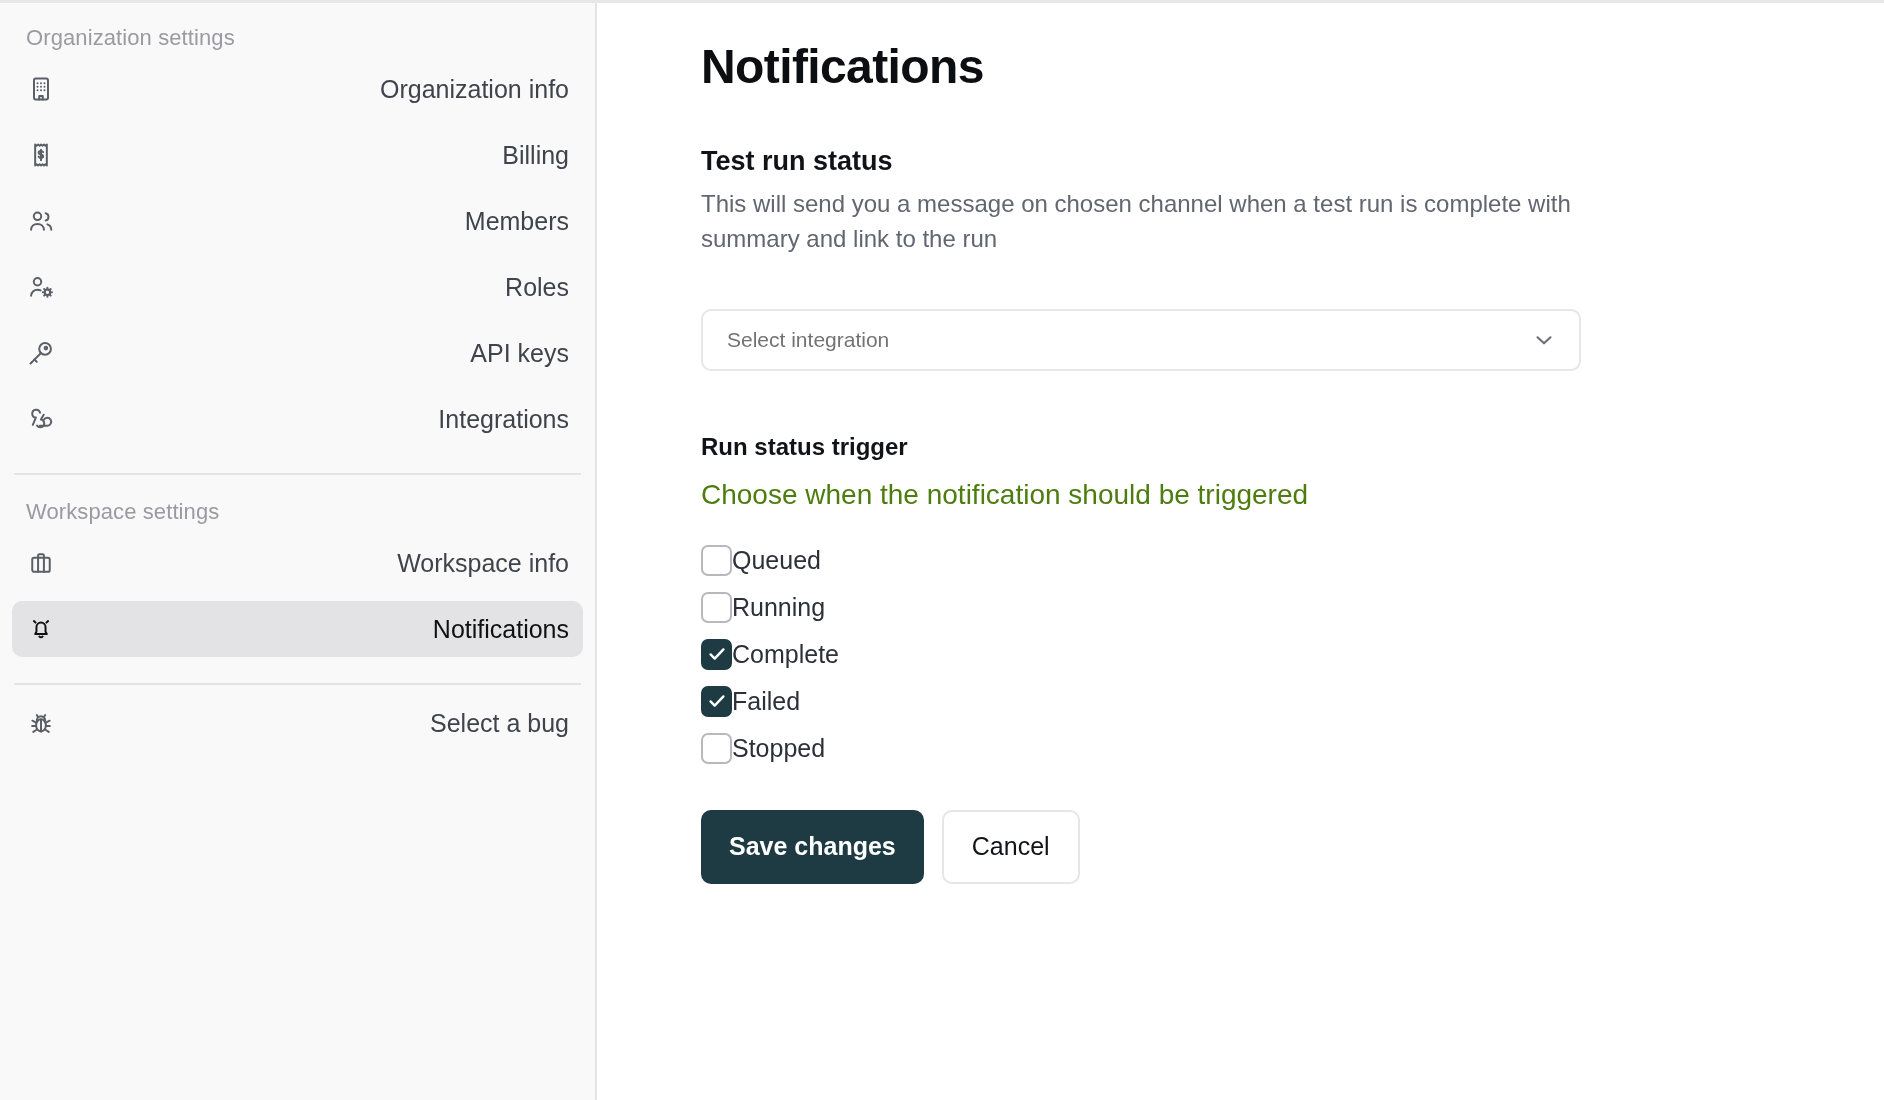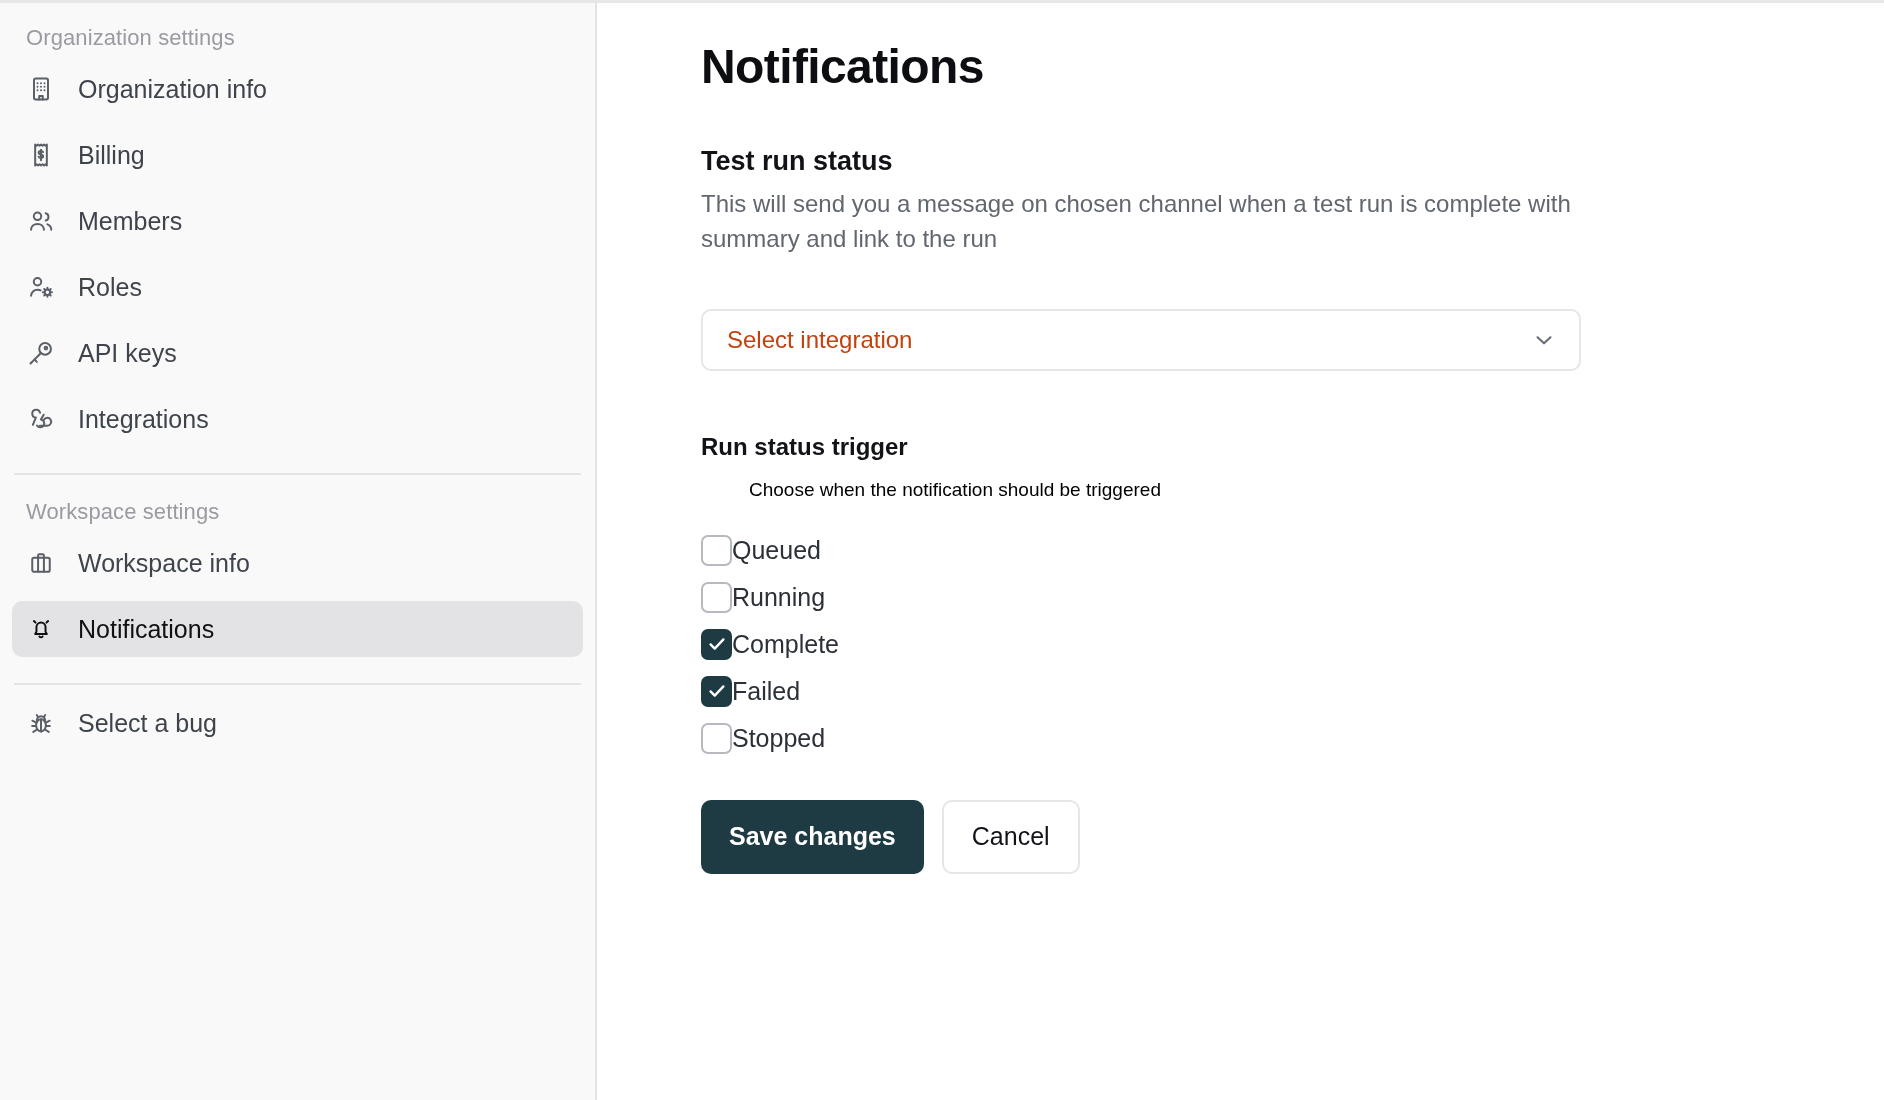--- a/index.html
+++ b/index.html
@@ -45,20 +45,21 @@
     display: flex;
     align-items: center;
     gap: 22px;
     height: 56px;
     padding: 0 14px;
     border-radius: 10px;
     cursor: pointer;
     color: #4b4f58;
     font-size: 25px;
     margin-top: 10px;
+    justify-content: space-between;
   }
   .nav-item .label { color: #3f444c; font-size: 25px; }
   .nav-item.active {
     background: #e3e3e5;
   }
   .nav-item.active .label { color: #101114; font-weight: 400; }
   .nav-item.active .ico svg { stroke: #101114; }
 
   .ico {
     width: 30px;
@@ -129,26 +130,26 @@
     height: 62px;
     border: 2px solid #e6e6e8;
     border-radius: 10px;
     background: #fff;
     display: flex;
     align-items: center;
     justify-content: space-between;
     padding: 0 22px 0 24px;
     cursor: pointer;
   }
-  .select .val { font-size: 24px; color: #c2410c; }
+  .select .val { font-size: 21px; color: #737373; }
   .chev { width: 26px; height: 26px; }
   .chev svg { width: 26px; height: 26px; stroke: #6b6f77; stroke-width: 2; fill: none; stroke-linecap: round; stroke-linejoin: round; }
 
   .trigger-block { margin-top: 62px; }
-  .trigger-sub { font-size: 19px; color: #000000; margin-bottom: 26px; margin-left: 48px; }
+  .trigger-sub { font-size: 28px; color: #4d7c0f; margin-bottom: 26px; }
 
   .check-row {
     display: flex;
     align-items: center;
     height: 47px;
     cursor: pointer;
   }
   .check-row .cb {
     width: 31px;
     height: 31px;

